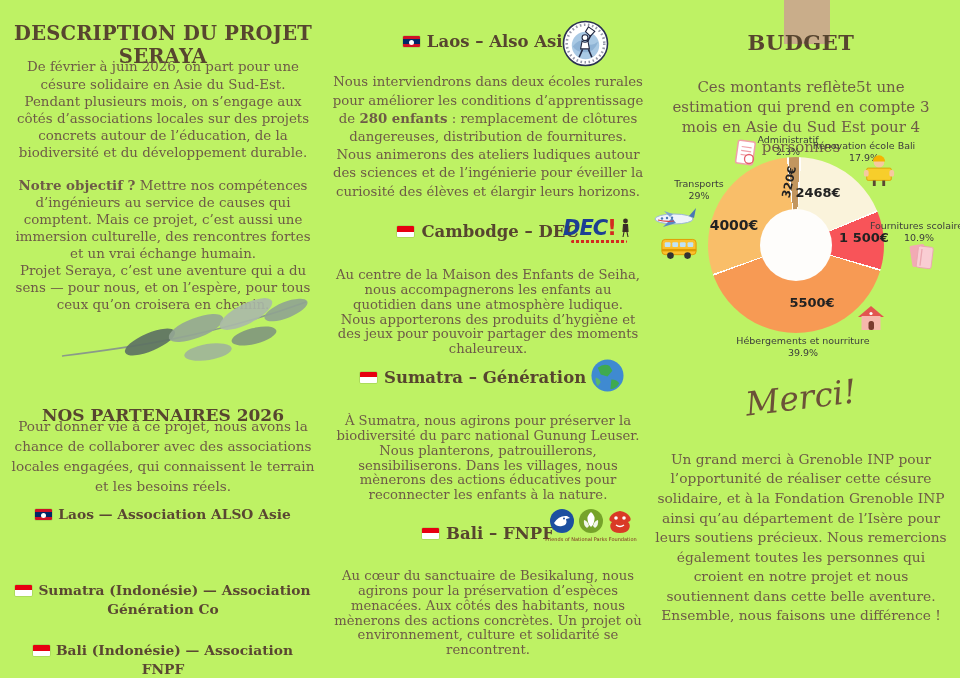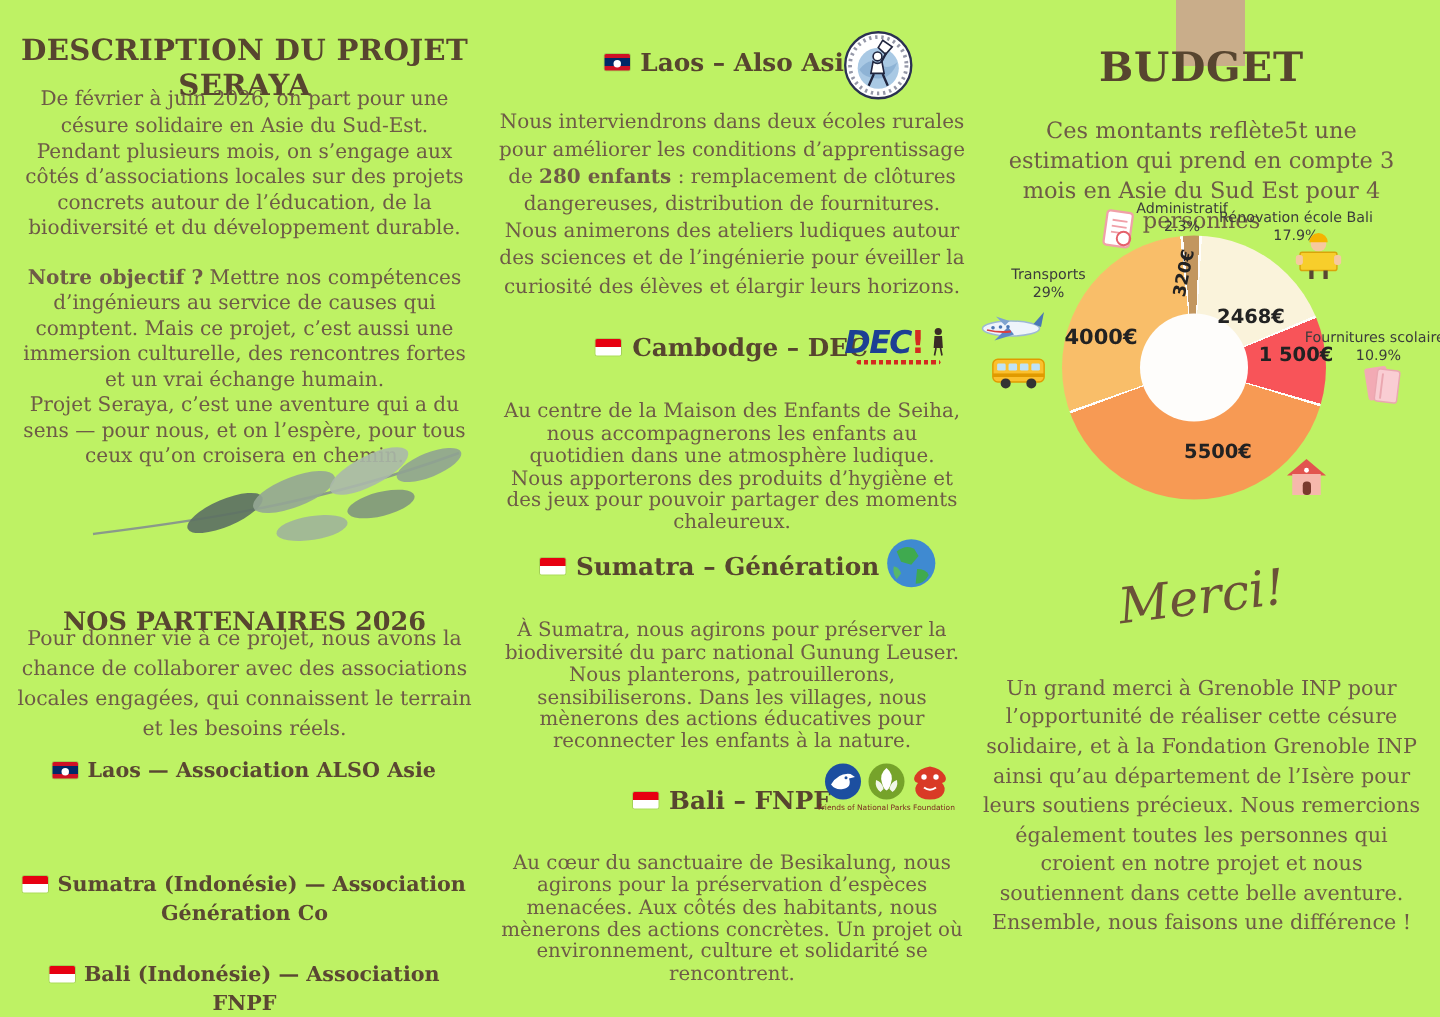--- a/index.html
+++ b/index.html
@@ -51,39 +51,39 @@
   .dec-accent{color:#d42a20;font-style:normal;}
   .dec-squiggle{height:3px;margin:1px 8px 0 8px;background:
       repeating-linear-gradient(90deg,#d42a20 0 3px,transparent 3px 5px);border-radius:2px;}
   .globe-logo{left:260px;top:358px;}
   .fnpf{left:215px;top:508px;width:92px;text-align:center;}
   .fnpf-icons{display:flex;justify-content:center;gap:3px;}
   .fnpf-caption{font-family:"DejaVu Sans",sans-serif;font-size:5px;color:#7a2d20;margin-top:2px;white-space:nowrap;}
 
   
   .bookmark{left:784px;top:0;width:46px;height:44px;background:#c9ad8a;}
-  .budget-title{left:0;top:30px;width:302px;font-size:27px;font-weight:bold;letter-spacing:.5px;text-align:center;}
+  .budget-title{left:0;top:30px;width:302px;font-size:21px;font-weight:bold;letter-spacing:.5px;text-align:center;}
   .budget-sub{left:6px;top:63px;width:290px;font-size:15px;line-height:1.33;}
   .merci{left:0;top:378px;width:302px;text-align:center;font-style:italic;font-size:33px;
          color:#6b5138;transform:rotate(-7deg);font-family:"DejaVu Serif",serif;}
   .thanks{left:2px;top:436px;width:298px;font-size:13.8px;line-height:1.42;}
 
   
   .chart{left:650px;top:132px;width:310px;height:245px;font-family:"DejaVu Sans",sans-serif;}
   .donut{position:absolute;left:58px;top:25px;width:176px;height:176px;border-radius:50%;}
   .hole{position:absolute;left:110px;top:77px;width:72px;height:72px;border-radius:50%;background:#fefdfb;}
   .clabel{position:absolute;text-align:center;font-size:9.5px;line-height:1.25;color:#3c3c3c;}
   .lab-adm{left:96px;top:2px;width:84px;}
   .lab-ren{left:155px;top:8px;width:118px;}
   .lab-tra{left:6px;top:46px;width:86px;}
   .lab-fou{left:218px;top:88px;width:102px;}
   .lab-heb{left:68px;top:203px;width:170px;}
   .val{position:absolute;transform:translate(-50%,-50%);font-size:13px;font-weight:600;color:#222;white-space:nowrap;}
   .v-adm{left:139px;top:50px;transform:translate(-50%,-50%) rotate(-78deg);font-size:11.5px;}
-  .v-ren{left:184px;top:60px;margin-top:20px;}
+  .v-ren{left:168px;top:60px;}
   .v-fou{left:214px;top:105px;}
   .v-heb{left:162px;top:170px;}
   .v-tra{left:84px;top:93px;font-size:14px;}
   .cicon{position:absolute;}
   .i-receipt{left:82px;top:6px;}  .i-worker{left:212px;top:20px;}
   .i-plane{left:2px;top:72px;}    .i-bus{left:10px;top:102px;}
   .i-books{left:258px;top:106px;} .i-house{left:206px;top:172px;}
 </style>
 </head>
 <body>
@@ -194,20 +194,21 @@
   </div>
 
   <div class="abs chart">
     <div class="donut" id="donut" style="background: conic-gradient(from -6deg, rgb(254, 253, 251) 0deg, rgb(254, 253, 251) 1.2deg, rgb(194, 150, 95) 1.2deg, rgb(194, 150, 95) 8.28deg, rgb(254, 253, 251) 8.28deg, rgb(254, 253, 251) 9.48deg, rgb(250, 243, 219) 9.48deg, rgb(250, 243, 219) 72.72deg, rgb(254, 253, 251) 72.72deg, rgb(254, 253, 251) 73.92deg, rgb(248, 84, 89) 73.92deg, rgb(248, 84, 89) 111.96deg, rgb(254, 253, 251) 111.96deg, rgb(254, 253, 251) 113.16deg, rgb(247, 154, 84) 113.16deg, rgb(247, 154, 84) 255.6deg, rgb(254, 253, 251) 255.6deg, rgb(254, 253, 251) 256.8deg, rgb(249, 190, 105) 256.8deg, rgb(249, 190, 105) 360deg);"></div>
     <div class="hole"></div>
 
     <div class="clabel lab-adm"><span>Administratif</span><br><span>2.3%</span></div>
     <div class="clabel lab-ren"><span>Rénovation école Bali</span><br><span>17.9%</span></div>
     <div class="clabel lab-tra"><span>Transports</span><br><span>29%</span></div>
     <div class="clabel lab-fou"><span>Fournitures scolaires</span><br><span>10.9%</span></div>
+    <div class="clabel lab-heb"><span>Hébergements et nourriture</span><br><span>39.9%</span></div>
 
     <span class="val v-adm">320€</span>
     <span class="val v-ren">2468€</span>
     <span class="val v-fou">1 500€</span>
     <span class="val v-heb">5500€</span>
     <span class="val v-tra">4000€</span>
 
     <svg class="cicon i-receipt" width="28" height="30" viewBox="0 0 28 30">
       <rect x="5" y="3" width="17" height="23" rx="2" fill="#fff" stroke="#f0a0a8" stroke-width="1.5" transform="rotate(8 13 14)"></rect>
       <path d="M9 9 h10 M9 13 h10 M9 17 h6" stroke="#f0a0a8" stroke-width="1.2" transform="rotate(8 13 14)"></path>

